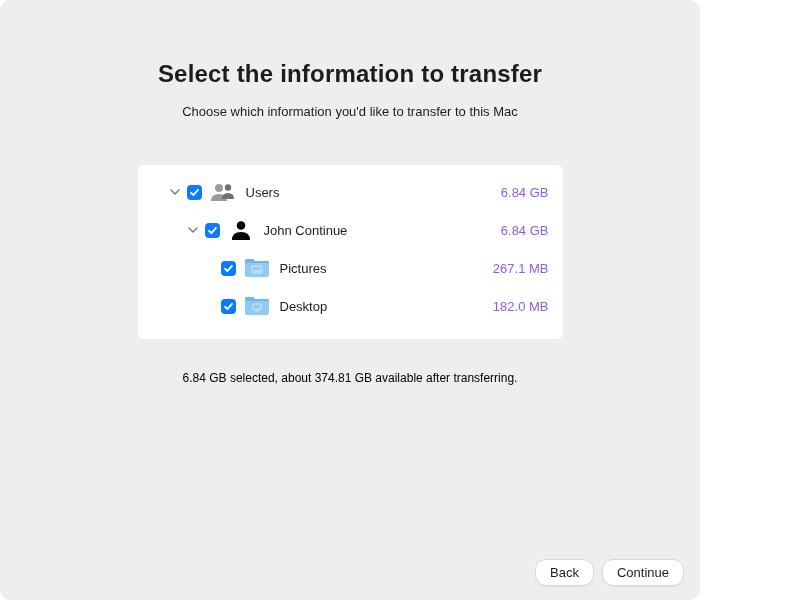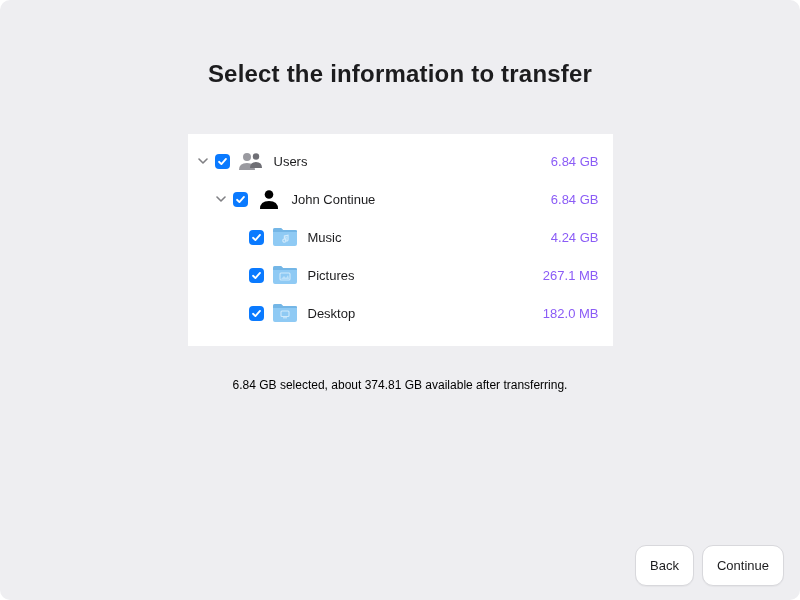--- a/index.html
+++ b/index.html
@@ -1,60 +1,61 @@
 <!DOCTYPE html>
 <html><head>
   <meta charset="utf-8">
   <style>
     * { margin:0; padding:0; box-sizing:border-box; font-family:-apple-system,BlinkMacSystemFont,"Segoe UI",Helvetica,Arial,sans-serif; }
     body { background:#fff; }
     .window {
-      width:800px; height:600px; background:#eeeef1; border-radius:10px;
+      width:700px; height:600px; background:#eeeef1; border-radius:10px;
       display:flex; flex-direction:column; position:relative;
     }
     .content { flex:1; display:flex; flex-direction:column; align-items:center; padding-top:60px; }
     .title { font-size:24px; font-weight:700; color:#1c1c1e; letter-spacing:.2px; }
     .subtitle { font-size:13px; color:#1c1c1e; margin-top:16px; }
     .panel {
-      margin-top:46px; width:425px; background:#fff; border-radius:0;
-      padding:8px 14px 14px 9px; font-size:13px; color:#1c1c1e;
+      margin-top:46px; width:425px; background:#fff; border-radius:6px;
+      padding:8px 14px 14px 31px; font-size:13px; color:#1c1c1e;
     }
     .row { display:flex; align-items:center; height:38px; }
     .disclosure {
       width:12px; height:12px; display:flex; align-items:center; justify-content:center;
       cursor:pointer; color:#777;
     }
     .chk {
       width:15px; height:15px; border-radius:4px; background:#0a7aff;
       display:flex; align-items:center; justify-content:center; cursor:pointer;
       margin-left:6px; flex-shrink:0;
     }
     .icon-slot { width:30px; display:flex; justify-content:center; align-items:center; margin-left:6px; flex-shrink:0; }
     .label { margin-left:8px; }
     .size { margin-left:auto; padding-left:10px; color:#8b5cf6; }
     .status { margin-top:32px; font-size:12px; color:#000000; }
     .footer {
       position:absolute; bottom:0; right:0; padding:12px 16px 14px 16px; display:flex; gap:8px;
     }
     .btn {
       background:#fff; border:1px solid #d8d8dc; border-radius:11px;
-      padding:12px 14px; font-size:13px; color:#1c1c1e; cursor:pointer;
+      padding:5px 14px; font-size:13px; color:#1c1c1e; cursor:pointer;
       box-shadow:0 1px 1px rgba(0,0,0,.04);
     }
     
     .lv0 { padding-left:0px; }
     .lv1 { padding-left:18px; }
     .lv2 { padding-left:46px; }
   </style>
 </head>
 <body>
 
 <div class="window">
   <div class="content">
     <div class="title">Select the information to transfer</div>
+    <div class="subtitle">Choose which information you'd like to transfer to this Mac</div>
 
     <div class="panel">
 
       <div class="row lv0">
         <span class="disclosure">
           <svg width="10" height="10" viewBox="0 0 10 10">
               <path d="M1 3 L5 7 L9 3" fill="none" stroke="#808084" stroke-width="1.6" stroke-linecap="round" stroke-linejoin="round"></path>
             </svg>
         </span>
         <span class="chk">
@@ -88,36 +89,20 @@
         <span class="icon-slot">
           <svg width="24" height="20" viewBox="0 0 24 20">
             <circle cx="12" cy="5.5" r="4.3" fill="#000"></circle>
               <path d="M3 20 Q3 12 12 12 Q21 12 21 20 Z" fill="#000"></path>
           </svg>
         </span>
         <span class="label">John Continue</span>
         <span class="size">6.84 GB</span>
       </div>
 
-      <div class="row lv2">
-        <span class="chk">
-          <svg width="11" height="11" viewBox="0 0 12 12">
-              <path d="M2.2 6.3 L4.8 8.8 L9.8 3.2" fill="none" stroke="#fff" stroke-width="2" stroke-linecap="round" stroke-linejoin="round"></path>
-            </svg>
-        </span>
-        <span class="icon-slot">
-          <svg width="26" height="22" viewBox="0 0 26 22">
-            <path d="M1 4 Q1 2 3 2 L9 2 L11 4 L23 4 Q25 4 25 6 L25 18 Q25 20 23 20 L3 20 Q1 20 1 18 Z" fill="#8fcaf4"></path>
-            <path d="M1 6 L25 6 L25 5 Q25 4 23 4 L11 4 L9 2 L3 2 Q1 2 1 4 Z" fill="#74b6e6"></path>
-            <path d="M14 9 L14 14.5 A1.6 1.6 0 1 1 12.4 13 L12.4 10 L16 9.2 L16 13.5 A1.4 1.4 0 1 1 14.6 12.2" fill="none" stroke="#cfe9fb" stroke-width="1.2"></path>
-          </svg>
-        </span>
-        <span class="label">Music</span>
-        <span class="size">4.24 GB</span>
-      </div>
 
 
       <div class="row lv2">
         <span class="chk">
           <svg width="11" height="11" viewBox="0 0 12 12">
               <path d="M2.2 6.3 L4.8 8.8 L9.8 3.2" fill="none" stroke="#fff" stroke-width="2" stroke-linecap="round" stroke-linejoin="round"></path>
             </svg>
         </span>
         <span class="icon-slot">
           <svg width="26" height="22" viewBox="0 0 26 22">

